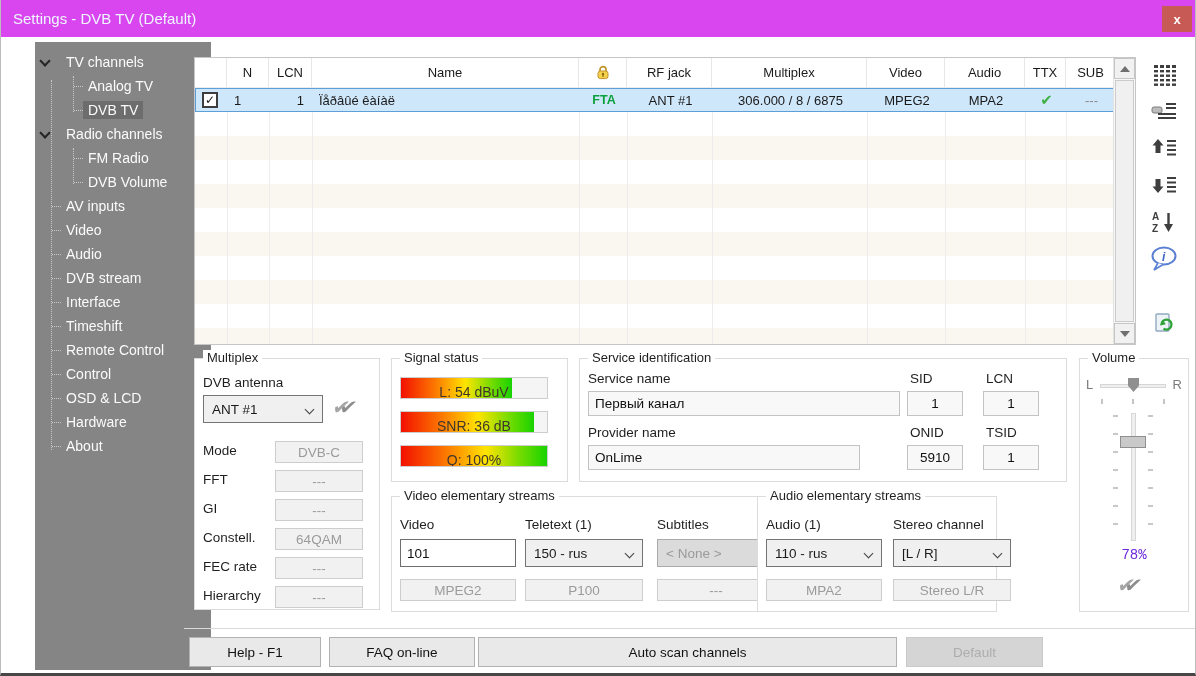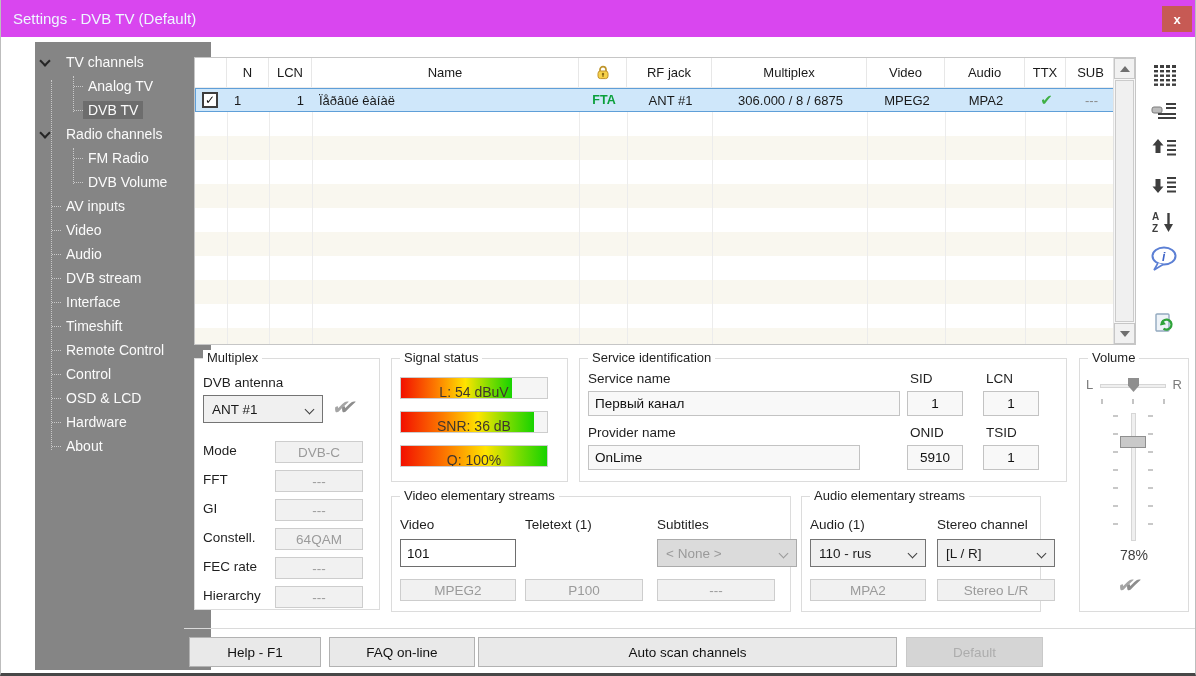--- a/index.html
+++ b/index.html
@@ -98,21 +98,21 @@
   
   .vol-lr { position:absolute; font-size:13px; color:#7b7b7b; }
   .htrack { position:absolute; height:4px; background:#efefef; border:1px solid #d6d6d6; }
   .hthumb { position:absolute; width:11px; height:14px; background:#8f8f8f;
             clip-path:polygon(0 0,100% 0,100% 55%,50% 100%,0 55%); }
   .hticks { position:absolute; width:64px; height:5px;
             background:repeating-linear-gradient(90deg,#c4c4c4 0 2px,transparent 2px 31px); }
   .vtrack { position:absolute; width:5px; background:#efefef; border:1px solid #d6d6d6; }
   .vticks { position:absolute; width:5px; background:repeating-linear-gradient(180deg,#c8c8c8 0 2px,transparent 2px 18px); }
   .vthumb { position:absolute; width:26px; height:12px; background:#c9c9c9; border:1px solid #8f8f8f; }
-  .vol-pct { position:absolute; font-size:14px; color:#404040; }
+  .vol-pct { position:absolute; font-size:14px; color:#6d28d9;font-family:Liberation Mono, monospace; }
 
   
   .sep { position:absolute; left:183px; top:628px; width:1013px; height:1px; background:#dadada; }
   .fbtn { position:absolute; top:637px; height:30px; background:#e9e9e9; border:1px solid #b2b2b2;
           display:flex; align-items:center; justify-content:center; font-size:13.5px; color:#111; }
   .fbtn.disabled { background:#d5d5d5; border-color:#c9c9c9; color:#adadad; }
 </style>
 </head>
 <body>
 
@@ -359,31 +359,35 @@
     <div class="field center" style="left:327px;top:86px;width:56px;height:25px">5910</div>
     <span class="flabel" style="left:406px;top:66px">TSID</span>
     <div class="field center" style="left:403px;top:86px;width:56px;height:25px">1</div>
   </div>
 
   <div class="group" style="left:390px;top:496px;width:400px;height:116px">
     <span class="gtitle">Video elementary streams</span>
     <span class="flabel" style="left:8px;top:20px">Video</span>
     <div class="tinput" style="left:8px;top:42px;width:116px;display:flex;align-items:center">101</div>
     <span class="flabel" style="left:133px;top:20px">Teletext (1)</span>
+    <div class="combo" style="left:133px;top:42px;width:118px">
+      <span>150 - rus</span>
+      <span class="cv"></span>
+    </div>
     <span class="flabel" style="left:265px;top:20px">Subtitles</span>
     <div class="combo disabled" style="left:265px;top:42px;width:140px">
       <span>&lt; None &gt;</span>
       <span class="cv"></span>
     </div>
     <div class="ro" style="left:8px;top:82px;width:116px;height:22px">MPEG2</div>
     <div class="ro" style="left:133px;top:82px;width:118px;height:22px">P100</div>
     <div class="ro" style="left:265px;top:82px;width:118px;height:22px">---</div>
   </div>
 
-  <div class="group" style="left:800px;top:496px;width:240px;height:116px">
+  <div class="group" style="left:756px;top:496px;width:240px;height:116px">
     <span class="gtitle">Audio elementary streams</span>
     <span class="flabel" style="left:8px;top:20px">Audio (1)</span>
     <div class="combo" style="left:8px;top:42px;width:116px">
       <span>110 - rus</span>
       <span class="cv"></span>
     </div>
     <span class="flabel" style="left:135px;top:20px">Stereo channel</span>
     <div class="combo" style="left:135px;top:42px;width:118px">
       <span>[L / R]</span>
       <span class="cv"></span>

